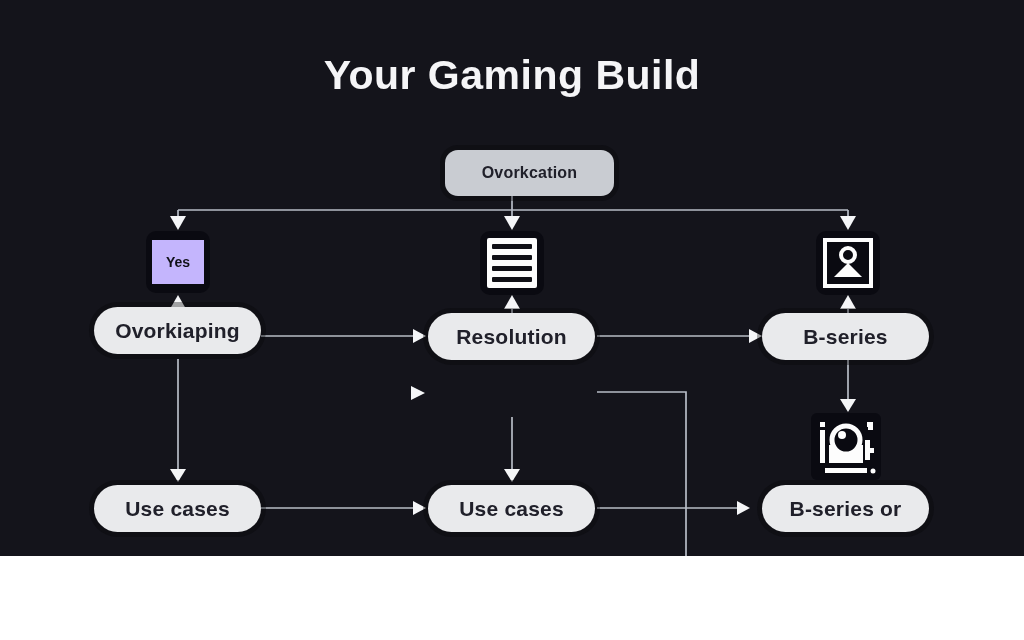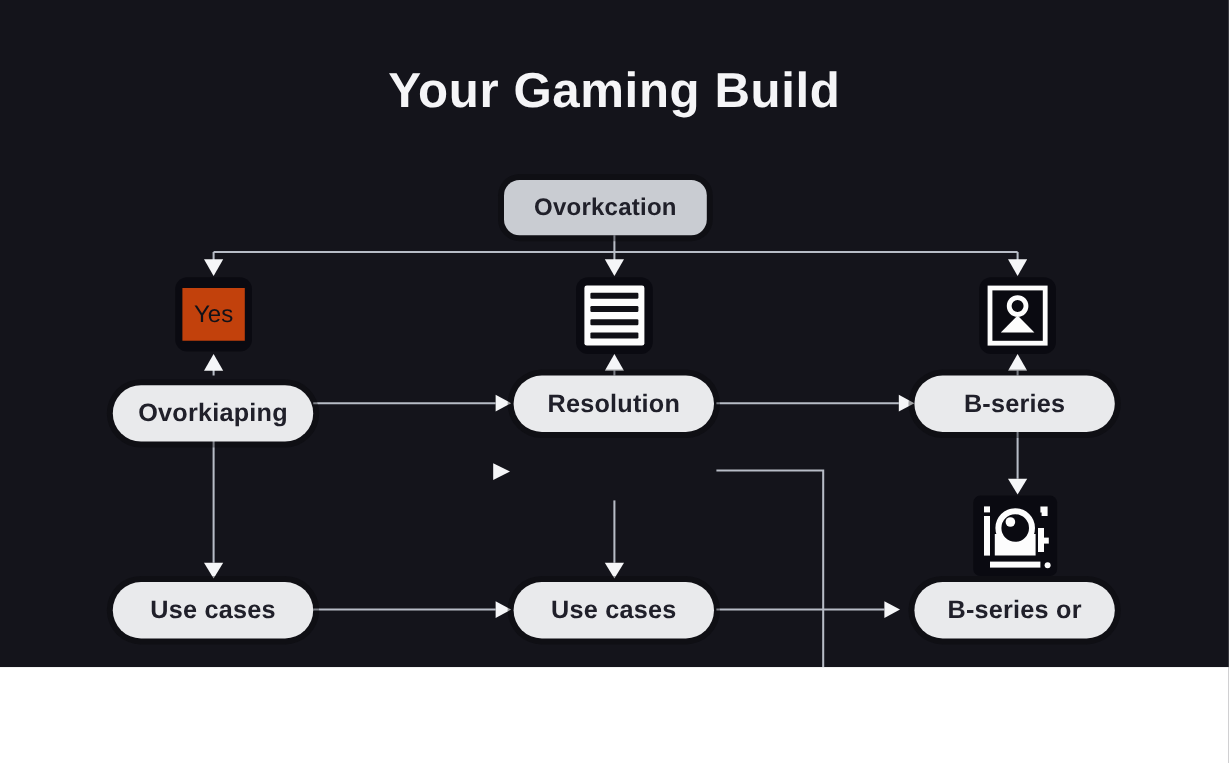--- a/index.html
+++ b/index.html
@@ -23,43 +23,43 @@
   .node{
     position:absolute;
     display:flex;align-items:center;justify-content:center;
     background:var(--node-fill,#e9eaec);
     color:var(--node-text,#20202a);
     font-size:21px;font-weight:bold;letter-spacing:.2px;
     box-shadow:0 0 0 5px rgba(5,5,10,.35);
   }
   .pill{width:167px;height:47px;border-radius:24px;}
   .root-box{
-    left:420px;top:150px;width:169px;height:46px;border-radius:13px;
+    left:445px;top:150px;width:169px;height:46px;border-radius:13px;
     background:var(--root-fill,#c9ccd2);
-    font-size:20px;
+    font-size:16px;
   }
   .icon-backdrop{
     position:absolute;
     background:var(--icon-dark,#0a0a11);
     border-radius:10px;
     display:flex;align-items:center;justify-content:center;
   }
   .yes-box{
-    width:52px;height:44px;background:#c2410c;
+    width:52px;height:44px;background:#c4b5fd;
     border:2px solid #0a0a11;border-radius:2px;
     display:flex;align-items:center;justify-content:center;
-    color:#111118;font-size:20px;font-weight:normal;
+    color:#111118;font-size:14px;font-weight:bold;
   }
   .list-box{
     width:50px;height:50px;background:#fdfdfd;border-radius:2px;
     display:flex;flex-direction:column;justify-content:center;gap:6px;padding:0 5px;box-sizing:border-box;
   }
   .list-box .bar{height:5px;background:#101016;border-radius:1px;}
   
-  .pos-overclocking{left:94px;top:321px;}
+  .pos-overclocking{left:94px;top:307px;}
   .pos-resolution{left:428px;top:313px;}
   .pos-bseries{left:762px;top:313px;}
   .pos-budget{left:428px;top:370px;}
   .pos-usecases-left{left:94px;top:485px;}
   .pos-usecases-center{left:428px;top:485px;}
   .pos-bseries-or{left:762px;top:485px;justify-content:center;}
   .pos-zseries{left:762px;top:540px;}
 </style>
 </head>
 <body>

